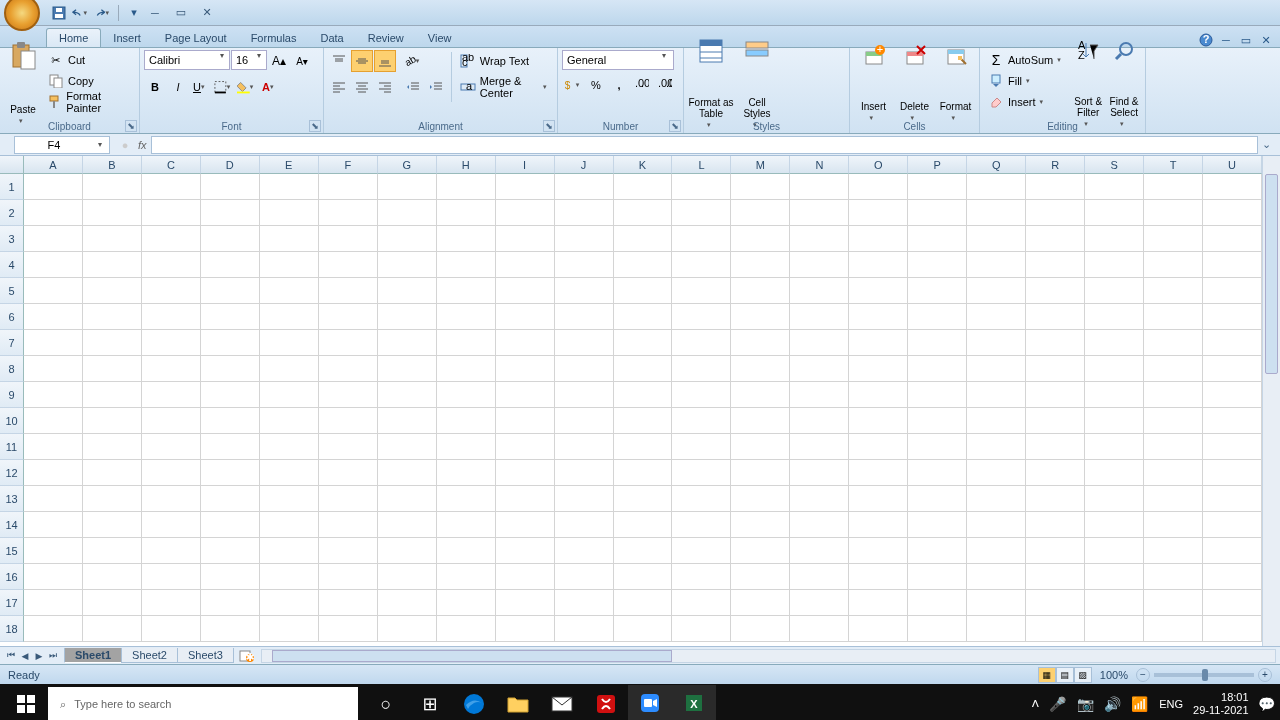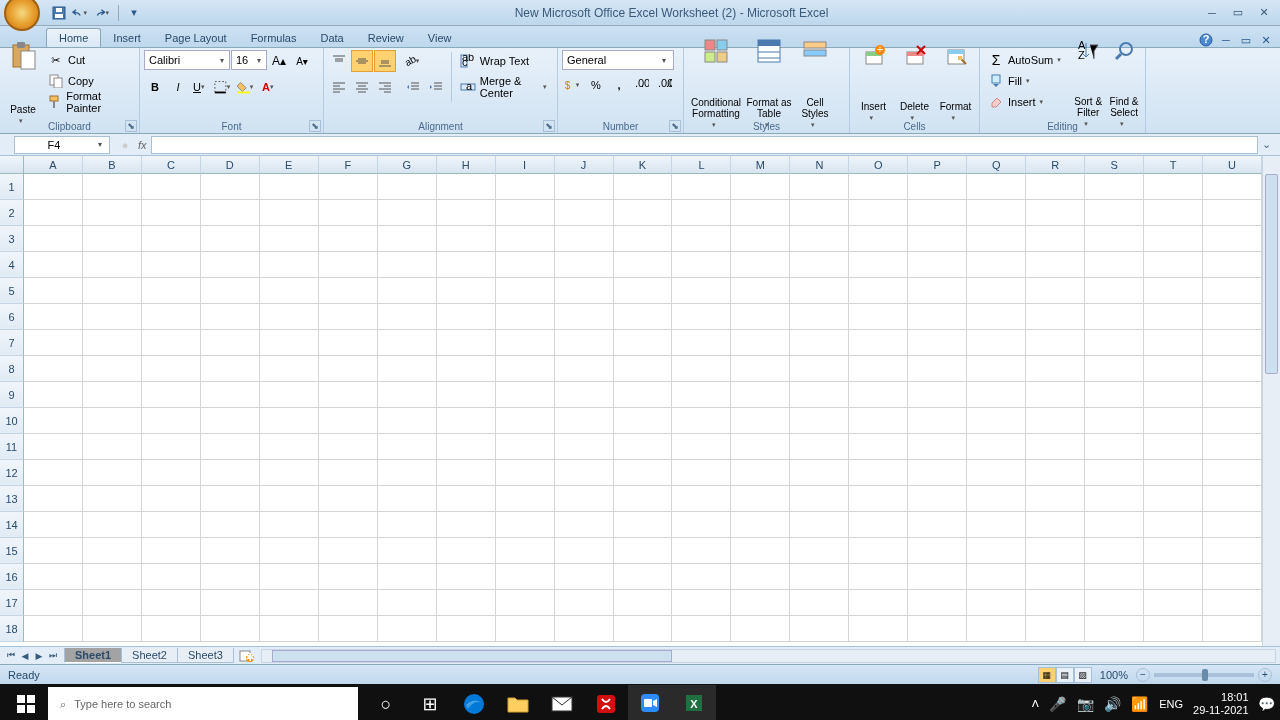--- a/index.html
+++ b/index.html
@@ -30,21 +30,21 @@
 .group-launcher { position: absolute; right: 2px; bottom: 1px; width: 12px; height: 12px; font-size: 9px; color: #4a6a8a; border: 1px solid #a8c0d8; display: flex; align-items: center; justify-content: center; }
 
 .big-btn { display: flex; flex-direction: column; align-items: center; justify-content: center; width: 42px; height: 66px; gap: 2px; }
 .big-btn .icon { width: 32px; height: 32px; display: flex; align-items: center; justify-content: center; }
 .big-btn .lbl { font-size: 10px; text-align: center; line-height: 11px; margin-top: 31px; }
 
 .small-stack { display: flex; flex-direction: column; gap: 1px; }
 .small-btn { display: flex; align-items: center; gap: 4px; height: 20px; padding: 0 4px; }
 .small-btn .icon { width: 16px; height: 16px; display: flex; align-items: center; justify-content: center; }
 
-.combo { display: flex; align-items: center; height: 20px; background: #fff; border: 1px solid #aac; }
+.combo { display: flex; height: 20px; background: #fff; border: 1px solid #aac; }
 .combo input { border: none; outline: none; height: 18px; padding: 0 4px; font-size: 11px; }
 .combo .arrow { width: 14px; text-align: center; font-size: 8px; color: #555; }
 
 .btn-row { display: flex; gap: 1px; }
 .icon-btn { width: 22px; height: 22px; display: flex; align-items: center; justify-content: center; border: 1px solid transparent; }
 .icon-btn.active { background: #fdd070; border-color: #e5a030; }
 .split-arrow { width: 8px; font-size: 7px; color: #555; }
 
 .vsep { width: 1px; height: 50px; background: #b5cce0; margin: 2px 2px; }
 
@@ -127,21 +127,20 @@
       </div>
     <div class="qat-btn">
         <svg width="14" height="12" viewBox="0 0 14 12">
           <path d="M9 2 L13 5 L9 8 M13 5 Q6 5 4 9" fill="none" stroke="#2a5a8a" stroke-width="1.5"></path>
         </svg>
         <span class="split-arrow">▾</span>
       </div>
     <div class="qat-sep"></div>
     <div class="qat-btn">▾</div>
   </div>
-  <div class="title-text">New Microsoft Office Excel Worksheet (2) - Microsoft Excel</div>
   <div class="win-controls">
     <div class="win-btn">─</div>
     <div class="win-btn">▭</div>
     <div class="win-btn">✕</div>
   </div>
 </div>
 
 <div class="tab-row">
   <div class="tab active">Home</div>
   <div class="tab">Insert</div>
@@ -391,32 +390,20 @@
             </svg>
           </div>
       </div>
     </div>
     <div class="group-label">Number</div>
     <div class="group-launcher">⬊</div>
   </div>
 
   <div class="group" style="width:166px">
     <div class="group-body">
-      <div class="big-btn" style="width:56px">
-        <div class="icon">
-            <svg width="26" height="26" viewBox="0 0 26 26">
-              <rect x="2" y="2" width="10" height="10" fill="#e88" stroke="#888"></rect>
-              <rect x="14" y="2" width="10" height="10" fill="#8ce" stroke="#888"></rect>
-              <rect x="2" y="14" width="10" height="10" fill="#ce8" stroke="#888"></rect>
-              <rect x="14" y="14" width="10" height="10" fill="#ec8" stroke="#888"></rect>
-            </svg>
-          </div>
-        <div class="lbl">Conditional Formatting</div>
-          <span class="split-arrow">▾</span>
-      </div>
       <div class="big-btn" style="width:46px">
         <div class="icon">
             <svg width="26" height="26" viewBox="0 0 26 26">
               <rect x="2" y="2" width="22" height="22" fill="#fff" stroke="#4a7ab0"></rect>
               <rect x="2" y="2" width="22" height="6" fill="#4a7ab0"></rect>
               <line x1="2" y1="14" x2="24" y2="14" stroke="#4a7ab0"></line>
               <line x1="2" y1="20" x2="24" y2="20" stroke="#4a7ab0"></line>
             </svg>
           </div>
         <div class="lbl">Format as Table</div>

